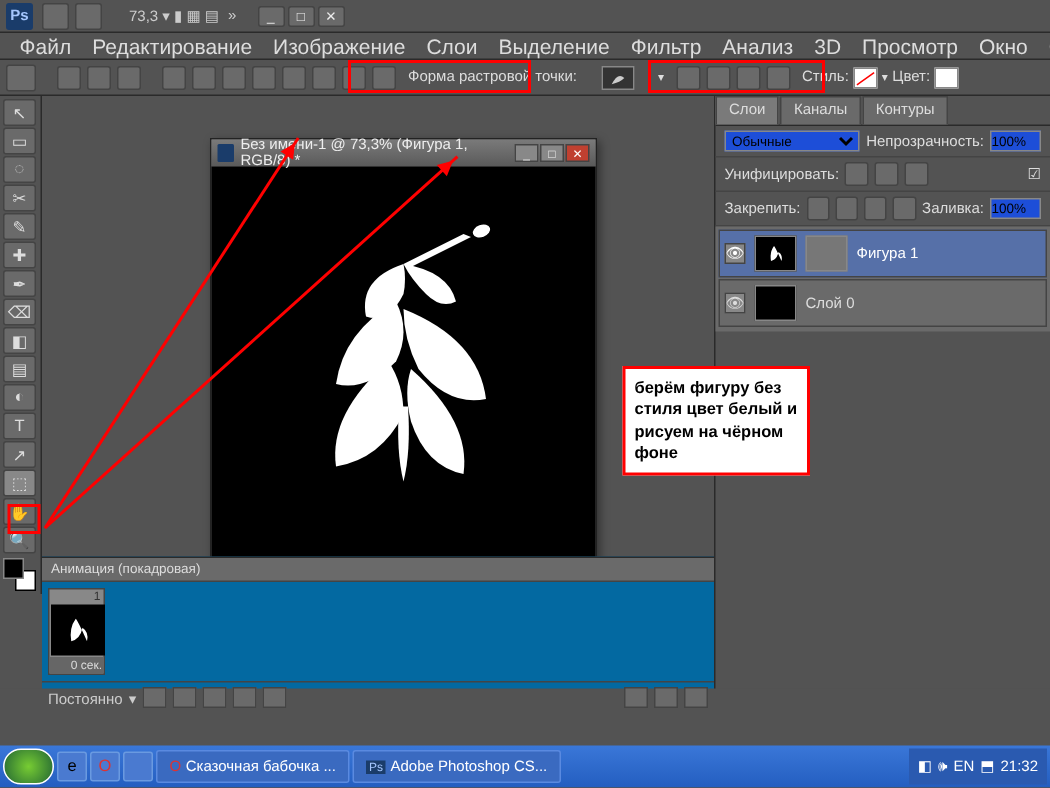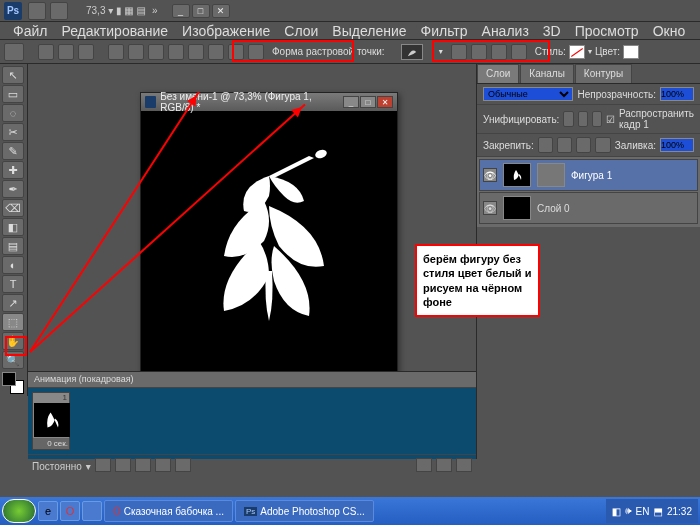--- a/index.html
+++ b/index.html
@@ -43,21 +43,21 @@
 .ptabs span{padding:3px 8px;font-size:10px;background:#6a6a6a;border:1px solid #444;border-bottom:none;margin-right:1px}
 .ptabs span.active{background:#7a7a7a}
 .prow{display:flex;align-items:center;padding:3px 6px;gap:4px;border-bottom:1px solid #444;font-size:9px}
 .prow select,.prow input{font-size:9px;height:14px;background:#1d4ed8;border:1px solid #888}
 .layer-list{background:#6a6a6a;padding:2px}
 .layer{display:flex;align-items:center;padding:3px;gap:6px;border:1px solid #444;margin-bottom:1px;background:#6a6a6a}
 .layer.sel{background:#5670a8;color:#fff}
 .eye{width:14px;height:14px;border:1px solid #444;background:#888;display:flex;align-items:center;justify-content:center;font-size:10px}
 .thumb{width:28px;height:24px;background:#000;border:1px solid #888;display:flex;align-items:center;justify-content:center}
 .thumb-mask{width:28px;height:24px;background:#777;border:1px solid #888}
-.anim-panel{position:absolute;left:28px;bottom:0;right:224px;height:88px;background:#0c4a6e;border-top:1px solid #2a2a2a}
+.anim-panel{position:absolute;left:28px;bottom:0;right:224px;height:88px;background:#0369a1;border-top:1px solid #2a2a2a}
 .anim-title{height:16px;background:#6a6a6a;color:#ddd;font-size:9px;padding:2px 6px;border-bottom:1px solid #444}
 .anim-body{display:flex;padding:4px;gap:4px;align-items:flex-start}
 .frame{width:38px;background:#888;border:1px solid #444}
 .frame .fimg{width:36px;height:34px;background:#000;margin:1px;display:flex;align-items:center;justify-content:center}
 .frame .ftime{font-size:8px;text-align:right;background:#666;color:#ddd;padding:1px}
 .anim-ctrl{height:18px;border-top:1px solid #444;display:flex;align-items:flex-end;padding:0 4px;gap:4px;color:#ccc;font-size:9px}
 .anim-ctrl .btn{width:16px;height:14px;background:#6a6a6a;border:1px solid #444}
 .callout{position:absolute;left:415px;top:180px;width:125px;background:#fff;border:2px solid red;padding:6px;font-size:11px;font-weight:bold;color:#000;line-height:1.3}
 .arrow-line{position:absolute;background:red;height:2px;transform-origin:left center}
 .arrow-line::after{content:"";position:absolute;right:-1px;top:-4px;border:5px solid transparent;border-left:10px solid red}
@@ -205,21 +205,20 @@
       <select style="width:110px"><option>Обычные</option></select>
       <span style="margin-left:auto">Непрозрачность:</span>
       <input style="width: 34px;" value="100%">
     </div>
     <div class="prow">
       <span>Унифицировать:</span>
       <div class="obox sm"></div>
       <div class="obox sm"></div>
       <div class="obox sm"></div>
       <span style="margin-left:auto">☑</span>
-        <span>Распространить кадр 1</span>
     </div>
     <div class="prow">
       <span>Закрепить:</span>
       <div class="obox sm"></div>
       <div class="obox sm"></div>
       <div class="obox sm"></div>
       <div class="obox sm"></div>
       <span style="margin-left:auto">Заливка:</span>
       <input style="width: 34px;" value="100%">
     </div>

